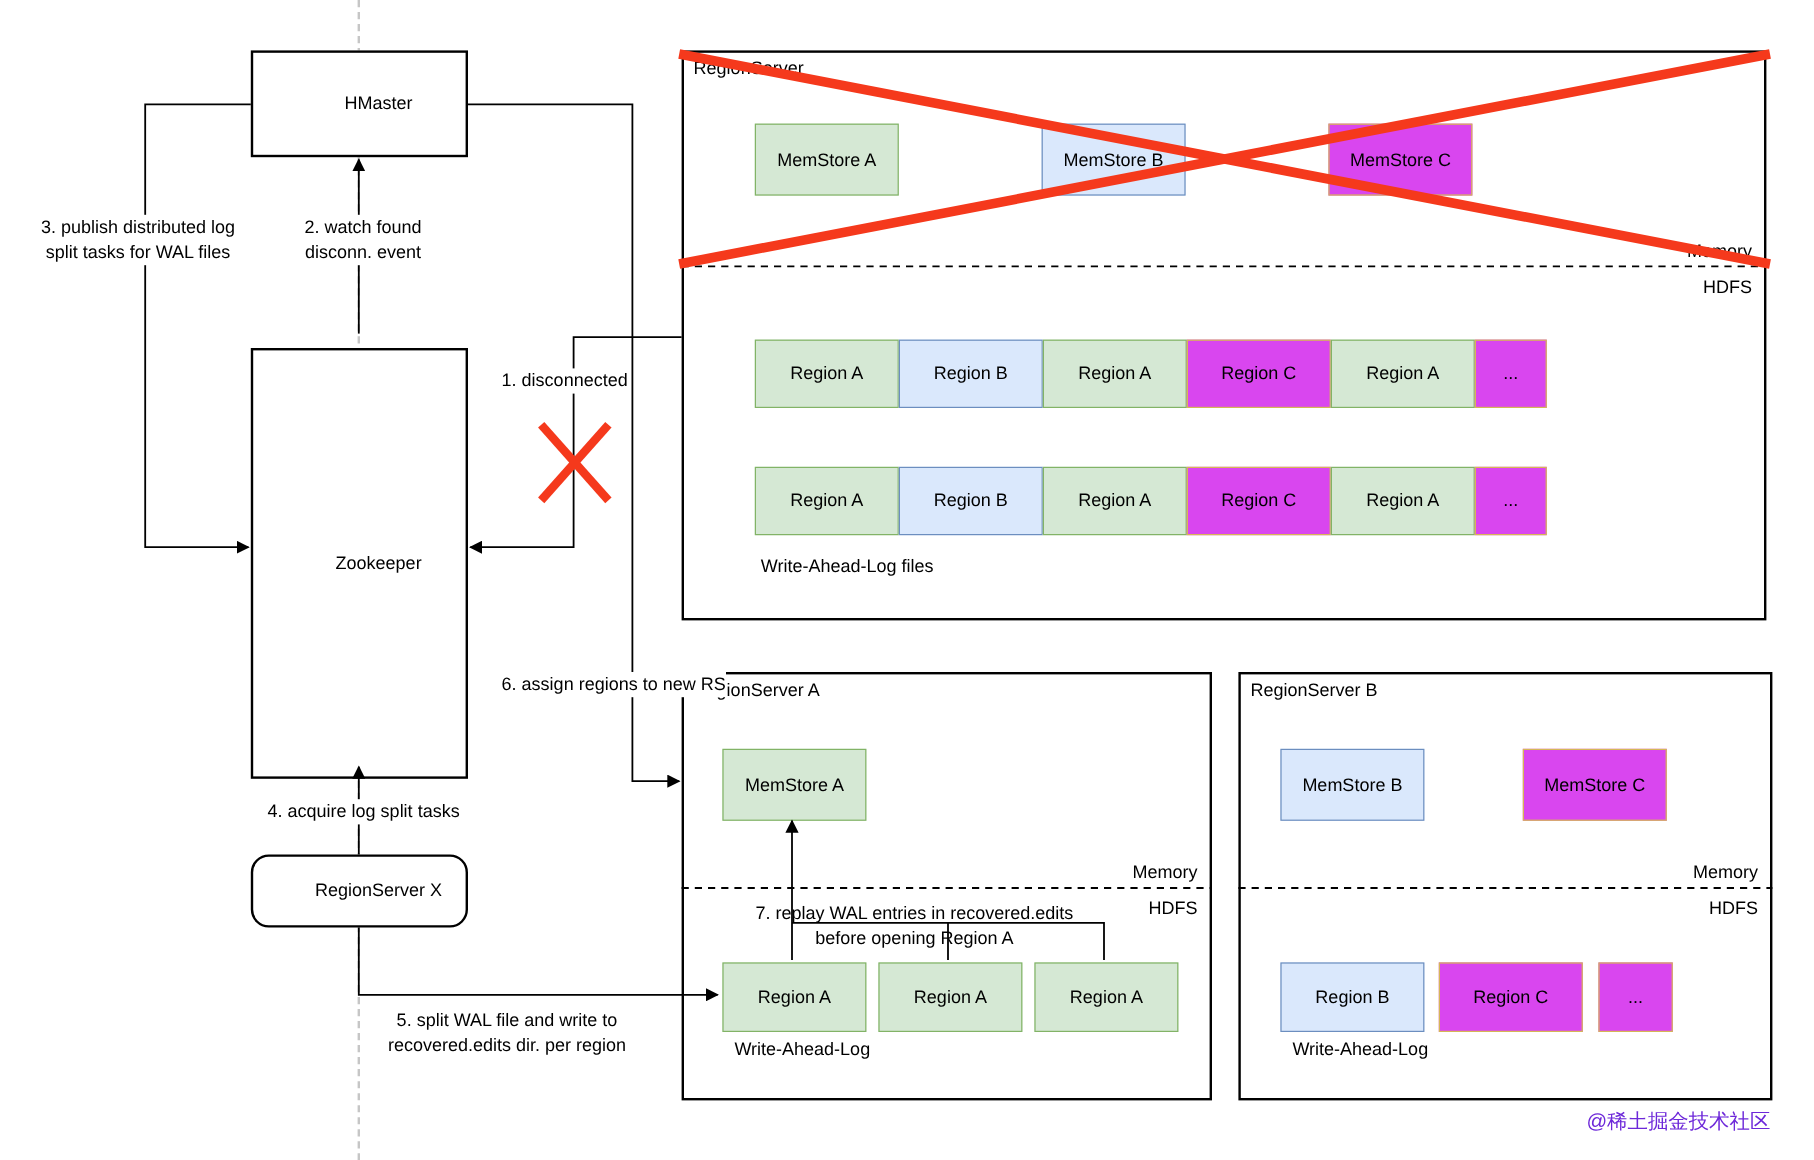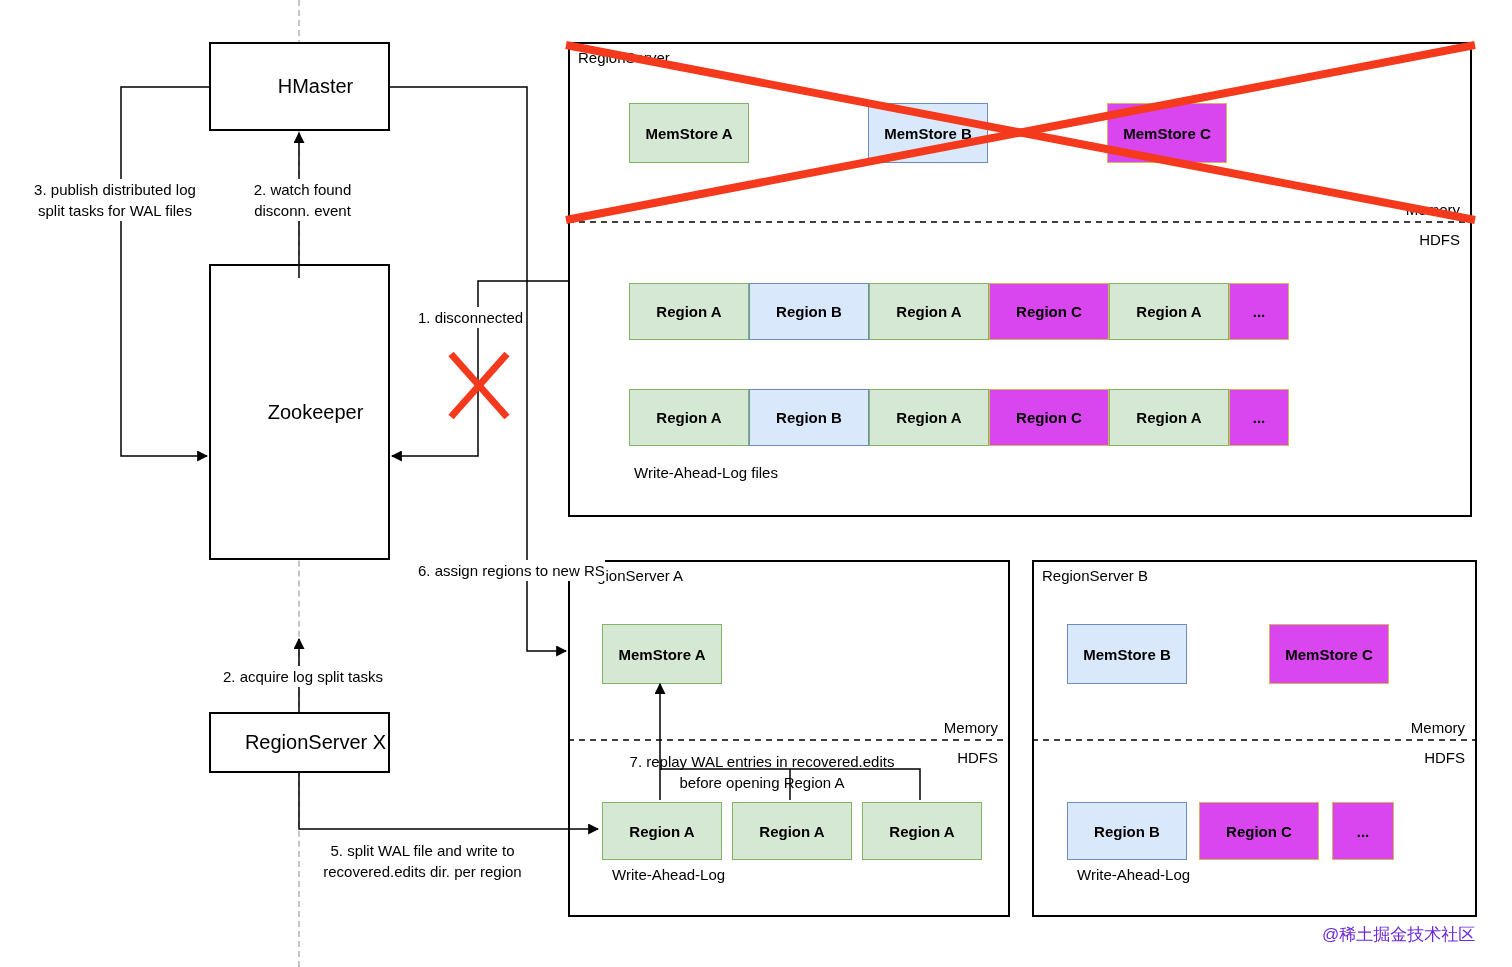--- a/index.html
+++ b/index.html
@@ -5,25 +5,25 @@
   html,body { margin:0; padding:0; background:#ffffff; }
   .stage {
     position:relative; width:1512px; height:967px; background:#fff;
     font-family:"Liberation Sans", sans-serif; color:#000; overflow:hidden;
   }
   .dashline { position:absolute; left:298px; top:0; width:0; height:967px;
     border-left:2px dashed #c6c6c6; z-index:0; }
   .box { position:absolute; border:2px solid #000; background:#fff;
     box-sizing:border-box; z-index:1; }
   .center-label { display:flex; align-items:center; justify-content:center;
-    font-size:20px;padding-left:32px; }
+    font-size:15px;padding-left:32px; }
   .corner-title { position:absolute; left:8px; top:5px; font-size:15px; white-space:nowrap; }
   .cbox { position:absolute; border:1px solid #000; box-sizing:border-box;
     display:flex; align-items:center; justify-content:center; font-size:15px;
-    white-space:nowrap;font-weight:bold; }
+    white-space:nowrap; }
   .c-green  { background:#d5e8d4; border-color:#82b366; }
   .c-blue   { background:#dae8fc; border-color:#6c8ebf; }
   .c-yellow { background:#d946ef; border-color:#d6b656; }
   .mh-label { position:absolute; right:10px; font-size:15px; }
   .caption  { position:absolute; font-size:15px; white-space:nowrap; }
   .edge-label { position:absolute; font-size:15px; line-height:21px;
     background:#fff; text-align:center; z-index:3; white-space:nowrap; }
   .edge-label.transparent { background:transparent; z-index:1; }
   svg.overlay { position:absolute; left:0; top:0; width:1512px; height:967px;
     z-index:2; pointer-events:none; }
@@ -34,25 +34,25 @@
 <body>
 
 <div class="stage">
 
   <div class="dashline"></div>
 
   <div class="box center-label" style="left:209px; top:42px; width:181px; height:89px;">
     <span>HMaster</span>
   </div>
 
-  <div class="box center-label" style="left:209px; top:264px; width:181px; height:296px;">
+  <div class="box center-label" style="left:209px; top:290px; width:181px; height:359px;">
     <span>Zookeeper</span>
   </div>
 
-  <div class="box center-label" style="left:209px; top:712px; width:181px; height:61px;">
+  <div class="box center-label" style="left:209px; top:712px; width:181px; height:61px;border-radius:15px;">
     <span>RegionServer X</span>
   </div>
 
   <div class="box" style="left:568px; top:42px; width:904px; height:475px;">
     <div class="corner-title">RegionServer</div>
 
     <div class="cbox c-green" style="left:59px; top:59px; width:120px; height:60px;">
       <span>MemStore A</span>
     </div>
     <div class="cbox c-blue" style="left:298px; top:59px; width:120px; height:60px;">
@@ -201,21 +201,21 @@
 
   <div class="edge-label" style="left:225px; top:179px; width:155px;">
     <div>2. watch found</div>
     <div>disconn. event</div>
   </div>
 
   <div class="edge-label" style="left:418px; top:307px;">1. disconnected</div>
 
   <div class="edge-label" style="left:418px; top:560px;">6. assign regions to new RS</div>
 
-  <div class="edge-label" style="left:207px; top:666px; width:192px;">2. acquire log split tasks</div>
+  <div class="edge-label" style="left:207px; top:666px; width:192px;">4. acquire log split tasks</div>
 
   <div class="edge-label" style="left:300px; top:840px; width:245px;">
     <div>5. split WAL file and write to</div>
     <div>recovered.edits dir. per region</div>
   </div>
 
   <div class="watermark">@稀土掘金技术社区</div>
 
 </div>
 

